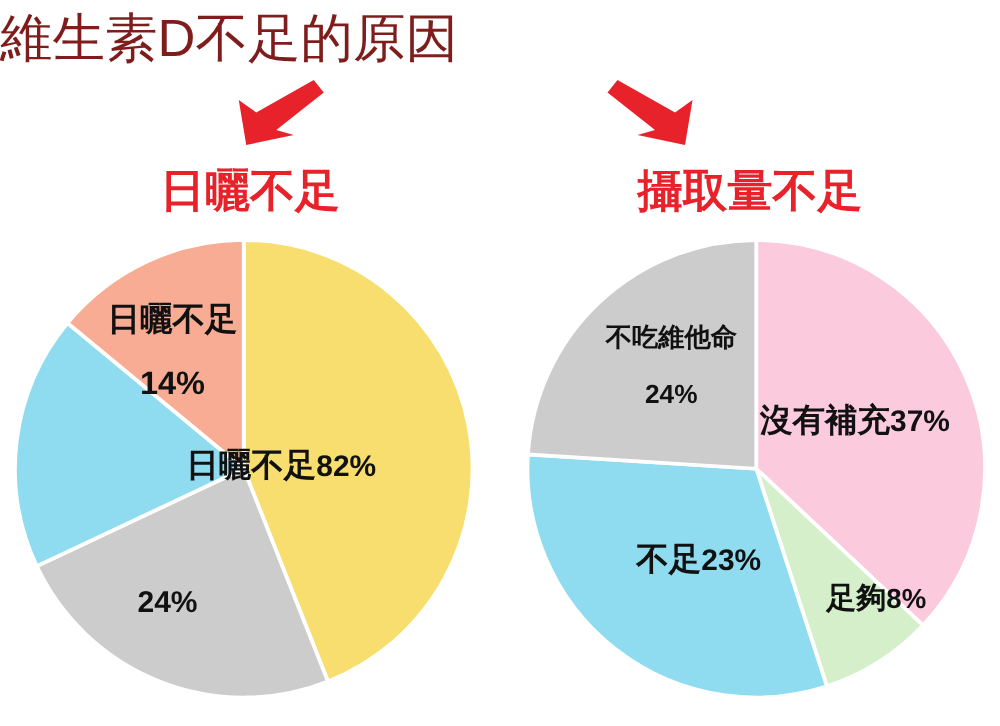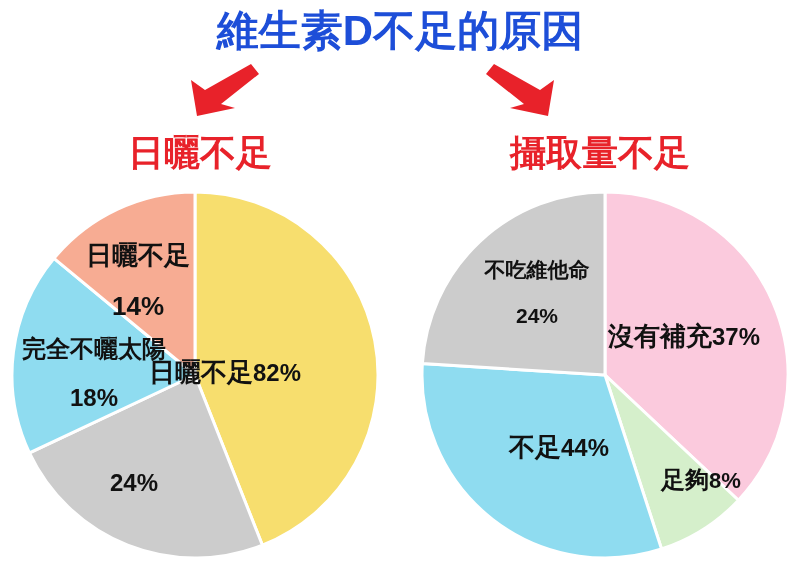--- a/index.html
+++ b/index.html
@@ -13,24 +13,23 @@
     position: relative;
     overflow: hidden;
     font-family: "Liberation Sans", "DejaVu Sans", sans-serif;
   }
 
   #page-title {
     position: absolute;
     top: 8px;
     left: 0;
     width: 800px;
-    text-align: center;
-    color: #1d4ed8;
+    color: #7f1d1d;
     font-size: 42px;
-    font-weight: bold;
+    font-weight: normal;
     letter-spacing: 0px;
     line-height: 1.1;
     white-space: nowrap;
   }
 
   .section-title {
     position: absolute;
     top: 129px;
     color: #e8222a;
     font-size: 36px;
@@ -90,28 +89,27 @@
 
 <div class="pie-wrap" id="pie-left">
   <svg class="pie-svg" viewBox="0 0 370 370">
       <path d="M 185 185 L 185.00 2.00 A 183 183 0 0 1 252.37 355.15 Z" fill="#F7DE6E" stroke="#ffffff" stroke-width="3"></path>
       <path d="M 185 185 L 252.37 355.15 A 183 183 0 0 1 19.42 262.92 Z" fill="#CCCCCC" stroke="#ffffff" stroke-width="3"></path>
       <path d="M 185 185 L 19.42 262.92 A 183 183 0 0 1 44.00 68.35 Z" fill="#8FDCF0" stroke="#ffffff" stroke-width="3"></path>
       <path d="M 185 185 L 44.00 68.35 A 183 183 0 0 1 185.00 2.00 Z" fill="#F7AC93" stroke="#ffffff" stroke-width="3"></path>
     </svg>
 <div class="slice-label inline" style="left: 215px; top: 183px; font-size: 26px;"><span>日曬不足</span><span class="pct" style="font-size: 0.92em;">82%</span></div>
     <div class="slice-label" style="left: 124px; top: 282px; font-size: 24px;"><span class="pct">24%</span></div>
-    <div class="slice-label" style="left: 84px; top: 184px; font-size: 24px;"><span>完全不曬太陽</span><span class="pct">18%</span></div>
     <div class="slice-label" style="left: 128px; top: 91px; font-size: 26px;"><span>日曬不足</span><span class="pct">14%</span></div>
   </div>
 
 <div class="pie-wrap" id="pie-right">
   <svg class="pie-svg" viewBox="0 0 370 370">
       <path d="M 185 185 L 185.00 2.00 A 183 183 0 0 1 318.40 310.27 Z" fill="#FBCADD" stroke="#ffffff" stroke-width="3"></path>
       <path d="M 185 185 L 318.40 310.27 A 183 183 0 0 1 241.55 359.04 Z" fill="#D5EFCB" stroke="#ffffff" stroke-width="3"></path>
       <path d="M 185 185 L 241.55 359.04 A 183 183 0 0 1 2.36 173.51 Z" fill="#8FDCF0" stroke="#ffffff" stroke-width="3"></path>
       <path d="M 185 185 L 2.36 173.51 A 183 183 0 0 1 185.00 2.00 Z" fill="#CCCCCC" stroke="#ffffff" stroke-width="3"></path>
     </svg>
 <div class="slice-label inline" style="left: 264px; top: 147px; font-size: 26px;"><span>沒有補充</span><span class="pct" style="font-size: 0.92em; text-align: center;">37%</span></div>
     <div class="slice-label inline" style="left: 281px; top: 290px; font-size: 24px;"><span>足夠</span><span class="pct" style="font-size: 0.92em;">8%</span></div>
-    <div class="slice-label inline" style="left: 139px; top: 258px; font-size: 26px;"><span>不足</span><span class="pct" style="font-size: 0.92em;">44%</span></div>
+    <div class="slice-label inline" style="left: 139px; top: 258px; font-size: 26px;"><span>不足</span><span class="pct" style="font-size: 0.92em;">23%</span></div>
     <div class="slice-label" style="left: 117px; top: 103px; font-size: 21px;"><span>不吃維他命</span><span class="pct">24%</span></div>
   </div>
 
 </body></html>

